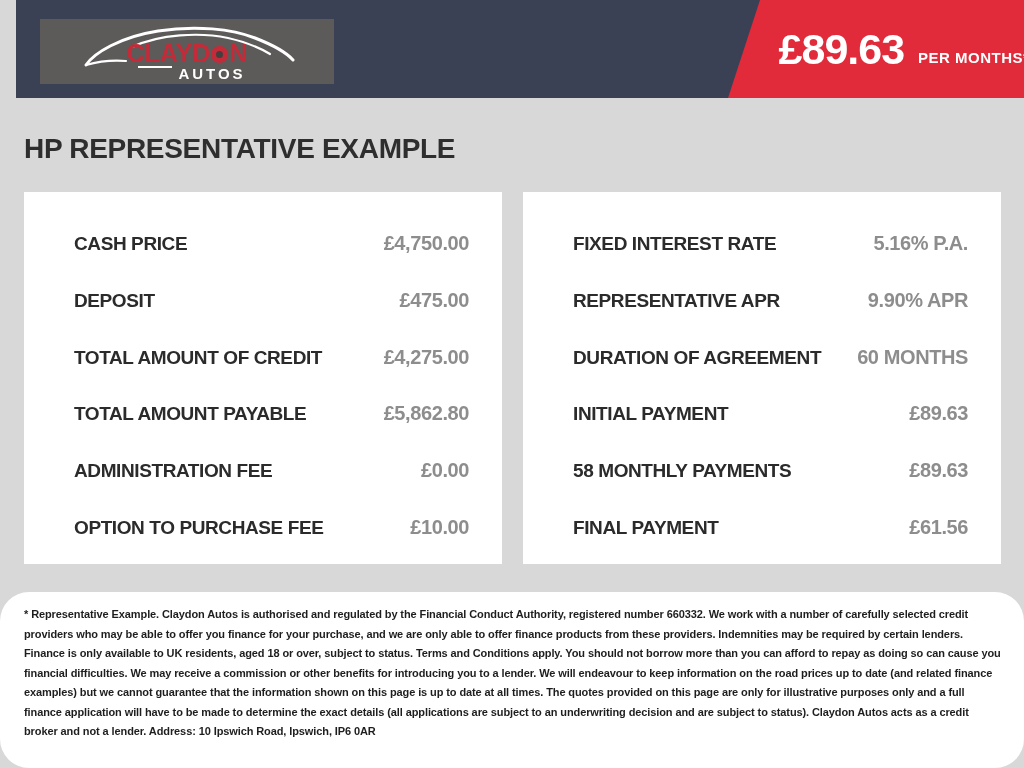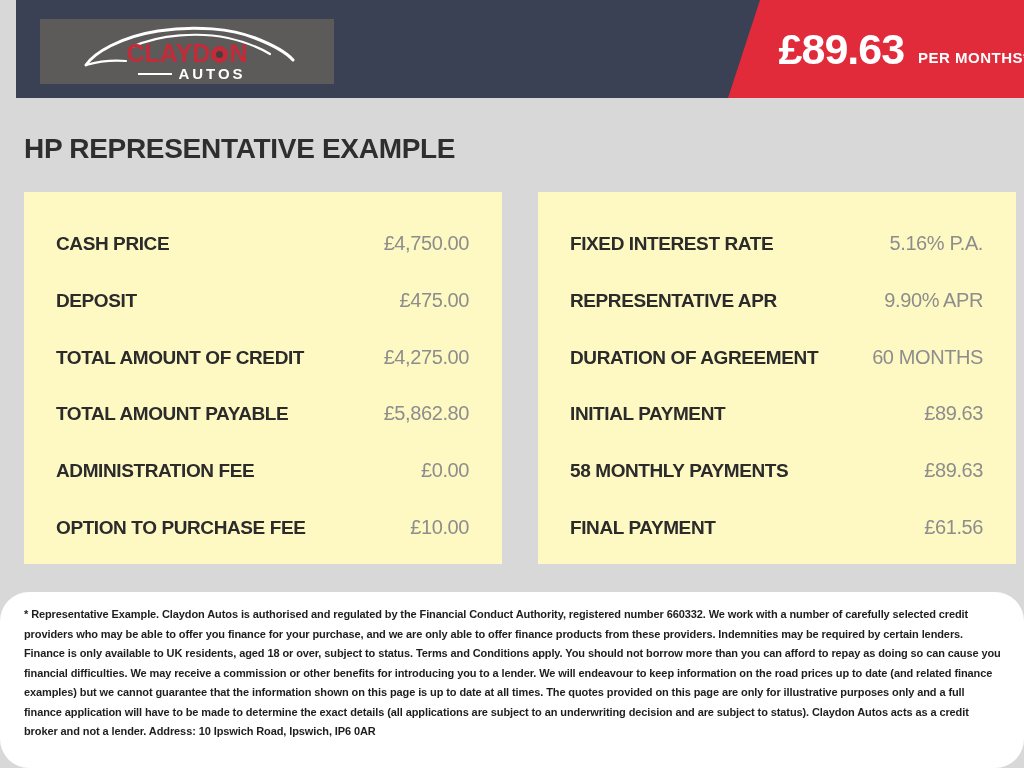--- a/index.html
+++ b/index.html
@@ -51,56 +51,56 @@
   .wheel-o {
     display: inline-block; width: 17px; height: 17px;
     border-radius: 50%;
     border: 5px solid #c32b39;
     background: #433f3f;
     vertical-align: -1px;
     margin: 0 1px;
   }
   .logo-sub {
     position: absolute; top: 47px; left: 0; width: 100%;
-    display: flex; align-items: center; justify-content: center;
+    display: flex; justify-content: center;
     gap: 6px;
   }
   .logo-sub-line { width: 34px; height: 2px; background: #ffffff; margin-left: 10px; }
   .logo-sub-text {
     color: #ffffff; font-size: 15px; font-weight: bold;
     letter-spacing: 3px; line-height: 15px;
   }
 
   
   .page-title {
     position: absolute; top: 133px; left: 24px;
     color: #2e2e2e; font-size: 28px; font-weight: bold;
     letter-spacing: -0.3px;
   }
 
   
   .card {
     position: absolute; top: 192px;
     width: 478px; height: 372px;
-    background: #fef9c3;
+    background: #ffffff;
     display: flex; flex-direction: column;
     justify-content: space-between;
-    padding: 40px 33px 25px 32px;
+    padding: 40px 33px 25px 50px;
   }
   .card.left  { left: 24px; }
-  .card.right { left: 538px; gap: 16px; }
+  .card.right { left: 523px; gap: 16px; }
   .finance-row {
     display: flex; justify-content: space-between; align-items: baseline;
   }
   .finance-label {
     color: #2b2b2b; font-size: 19px; font-weight: bold;
     letter-spacing: -0.4px; white-space: nowrap;
   }
   .finance-value {
-    color: #8d8d8d; font-size: 20px; font-weight: 400;
+    color: #8d8d8d; font-size: 20px; font-weight: 700;
     letter-spacing: -0.4px; white-space: nowrap; margin-left: 28px;
   }
 
   
   .footer {
     position: absolute; top: 592px; left: 0;
     width: 1024px; height: 176px;
     background: #ffffff;
     border-radius: 29px;
   }

